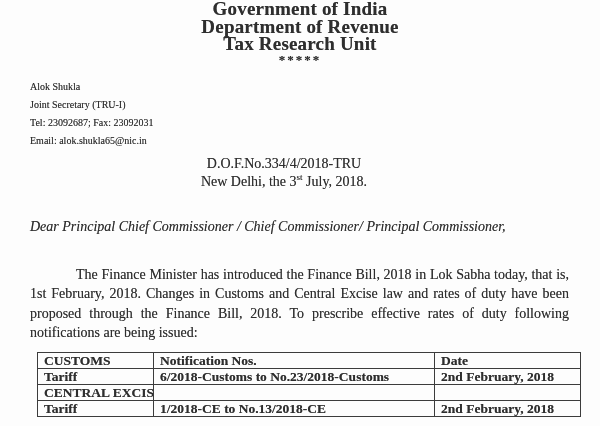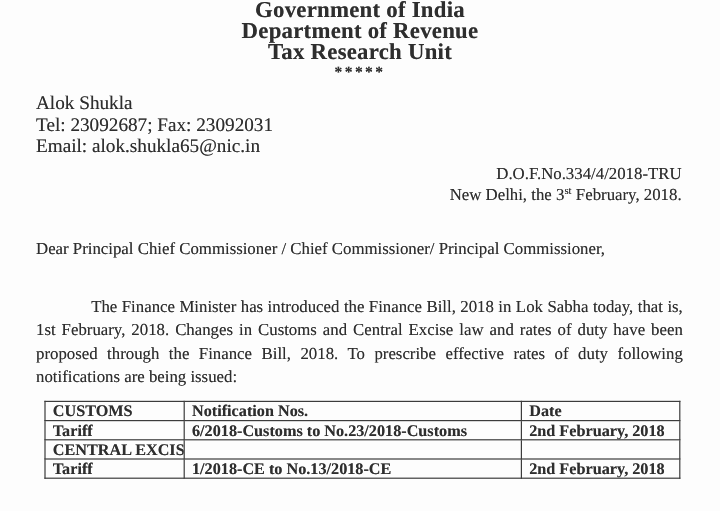--- a/index.html
+++ b/index.html
@@ -27,37 +27,38 @@
   }
   .stars {
     text-align: center;
     font-weight: bold;
     font-size: 13px;
     line-height: 13px;
     letter-spacing: 2px;
   }
   .sender-block {
     margin: 12px 0 0 30px;
-    font-size: 16px;
+    font-size: 10px;
     line-height: 18px;
   }
   .ref-block {
-    text-align: right;
+    text-align: center;
     margin: 5px 32px 0 0;
     font-size: 14px;
     line-height: 18.5px;
   }
   sup.st {
     font-size: 9px;
     vertical-align: super;
     line-height: 0;
   }
   .salutation {
     margin: 27px 30px 0 30px;
     font-size: 14px;
+    font-style: italic;
   }
   .body-para {
     margin: 30px 31px 0 30px;
     font-size: 14px;
     line-height: 19.5px;
     text-align: justify;
     text-indent: 46px;
   }
   table.notif-table {
     border-collapse: collapse;
@@ -71,45 +72,46 @@
     padding: 0 6px;
     height: 16px;
     line-height: 15px;
     font-weight: bold;
     text-align: left;
     overflow: hidden;
     white-space: nowrap;
   }
   .col-cat { width: 116px; }
   .col-notif { width: 281px; }
-  .col-date { width: 132px; }
+  .col-date { width: 146px; }
   .cell-bold { font-weight: bold; }
   .cell-center { text-align: center; }
 </style>
 </head>
 <body>
 
 <div class="page">
 
   <div class="letter-head">
     <div>Government of India</div>
     <div>Department of Revenue</div>
     <div>Tax Research Unit</div>
   </div>
   <div class="stars">*****</div>
 
   <div class="sender-block">
     <div>Alok Shukla</div>
+    <div>Joint Secretary (TRU-I)</div>
     <div>Tel: 23092687; Fax: 23092031</div>
     <div>Email:  alok.shukla65@nic.in</div>
   </div>
 
   <div class="ref-block">
     <div>D.O.F.No.334/4/2018-TRU</div>
-    <div><span>New Delhi, the 3</span><sup class="st">st</sup><span>  February, 2018.</span></div>
+    <div><span>New Delhi, the 3</span><sup class="st">st</sup><span>  July, 2018.</span></div>
   </div>
 
   <div class="salutation">Dear Principal Chief Commissioner / Chief Commissioner/ Principal Commissioner,</div>
 
   <div class="body-para">The Finance Minister has introduced the Finance Bill, 2018 in Lok Sabha today, that is, 1st February, 2018. Changes in Customs and Central Excise law and rates of duty have been proposed through the Finance Bill, 2018. To prescribe effective rates of duty following notifications are being issued:</div>
 
   <table class="notif-table">
     <tbody>
         <tr>
       <th class="col-cat cell-bold">CUSTOMS</th>

